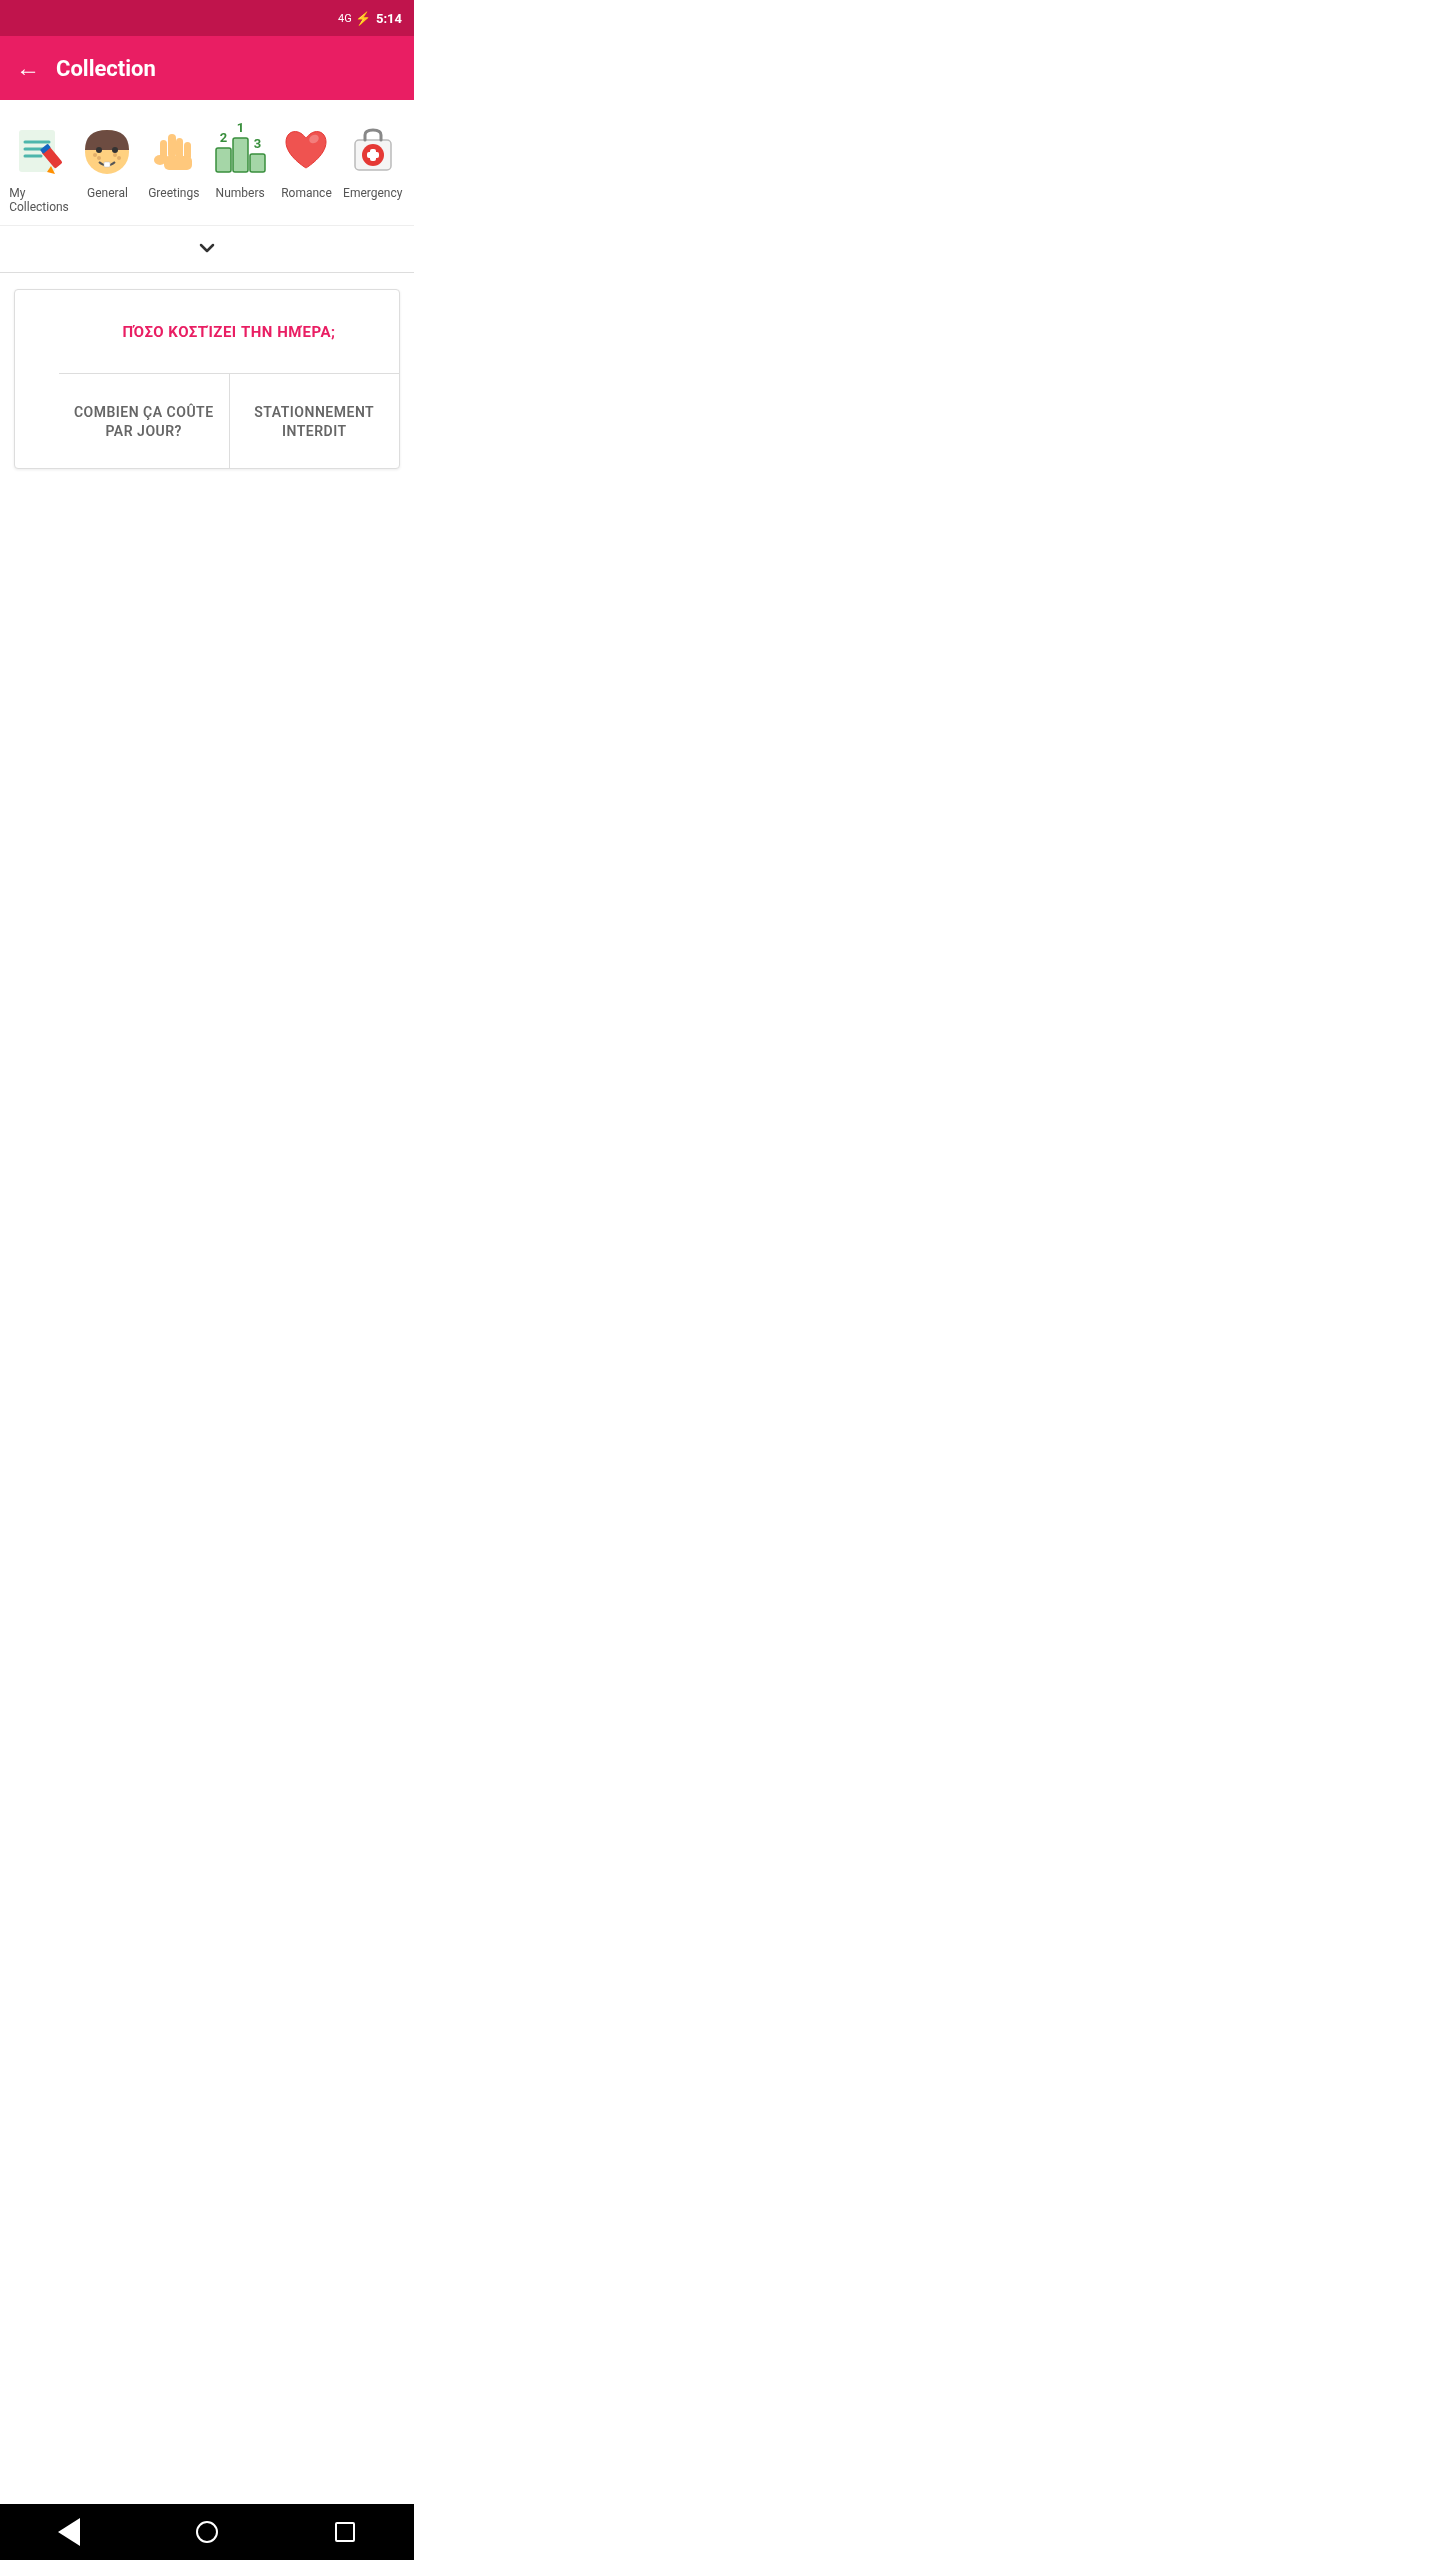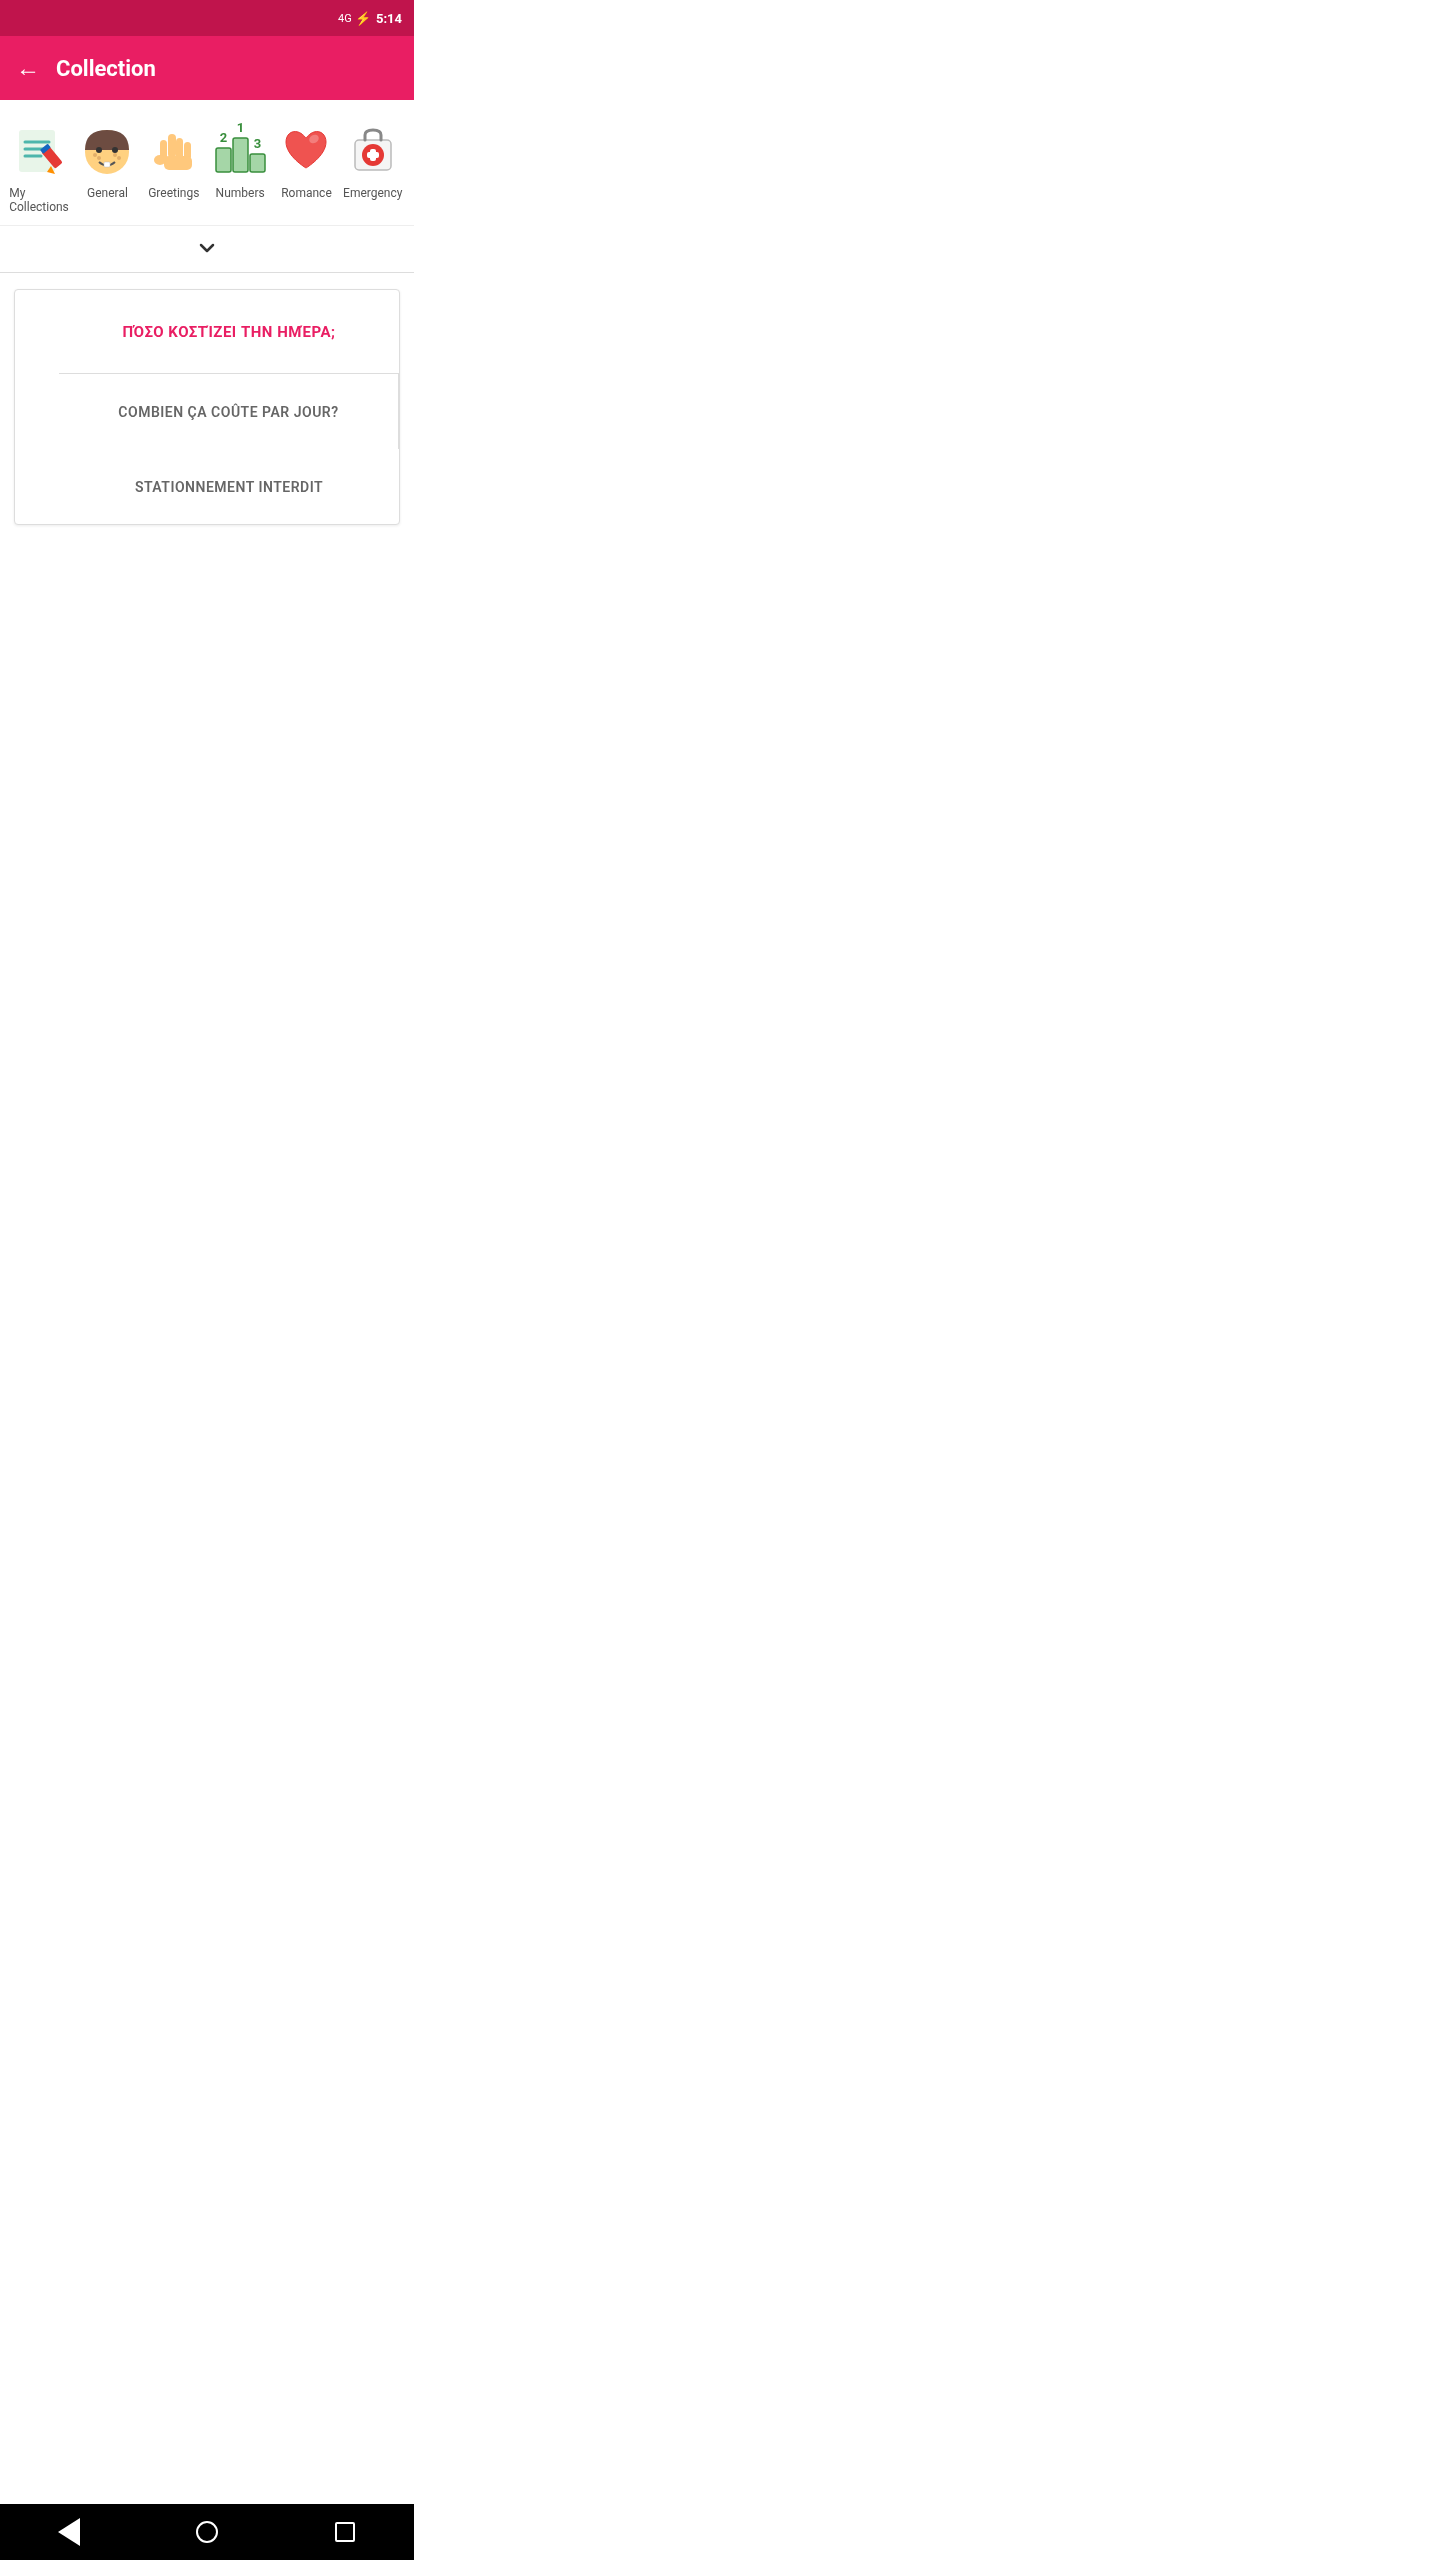--- a/index.html
+++ b/index.html
@@ -128,21 +128,21 @@
       border-bottom: 1px solid #ddd;
     }
     .card-top-text {
       color: #e91e63;
       font-size: 15px;
       font-weight: bold;
       letter-spacing: 0.5px;
     }
     .card-bottom {
       display: flex;
-      flex-direction: column;
+      flex-direction: row;
     }
     .card-bottom-left {
       flex: 1;
       padding: 28px 14px;
       border-right: 1px solid #ddd;
       text-align: center;
     }
     .card-bottom-right {
       flex: 1;
       padding: 28px 14px;

